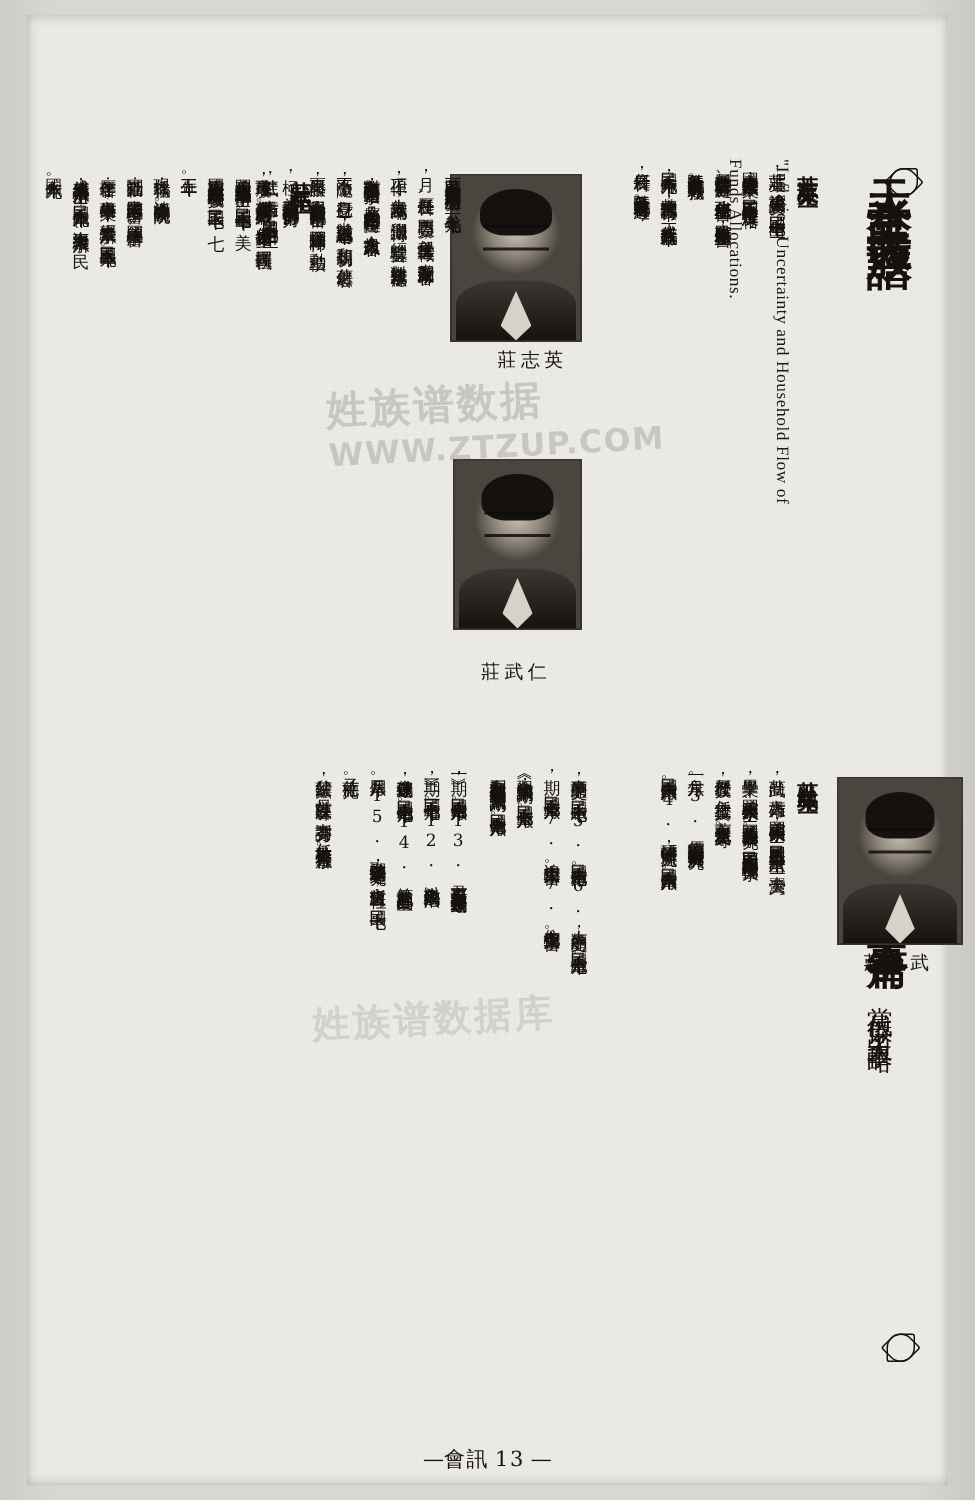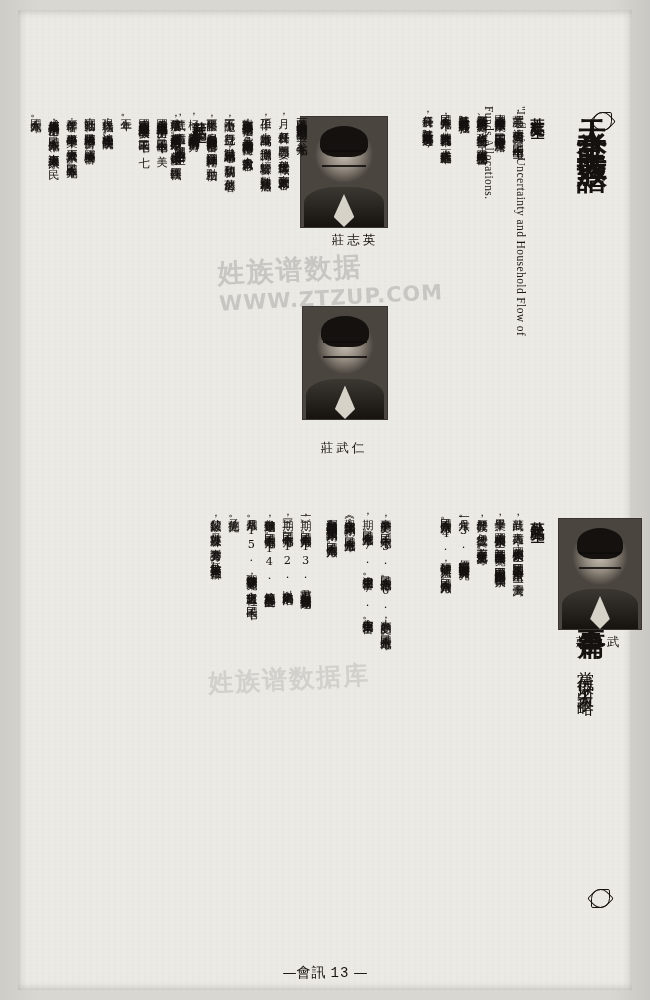--- a/index.html
+++ b/index.html
@@ -336,15 +336,15 @@
     </div>
 
     <div class="watermark">
       <div class="wm1">姓族谱数据</div>
       <div class="wm2">WWW.ZTZUP.COM</div>
     </div>
     <div class="watermark2">姓族谱数据库</div>
   </div>
 
   <div class="footer">
-    <span class="dash">—</span><span>會訊</span><span style="margin:0 4px;font-family:Liberation Mono, monospace;">13</span><span class="dash">—</span>
+    <span class="dash">—</span><span>會訊</span><span style="margin:0 4px;">13</span><span class="dash">—</span>
   </div>
 </div>
 
 </body></html>

